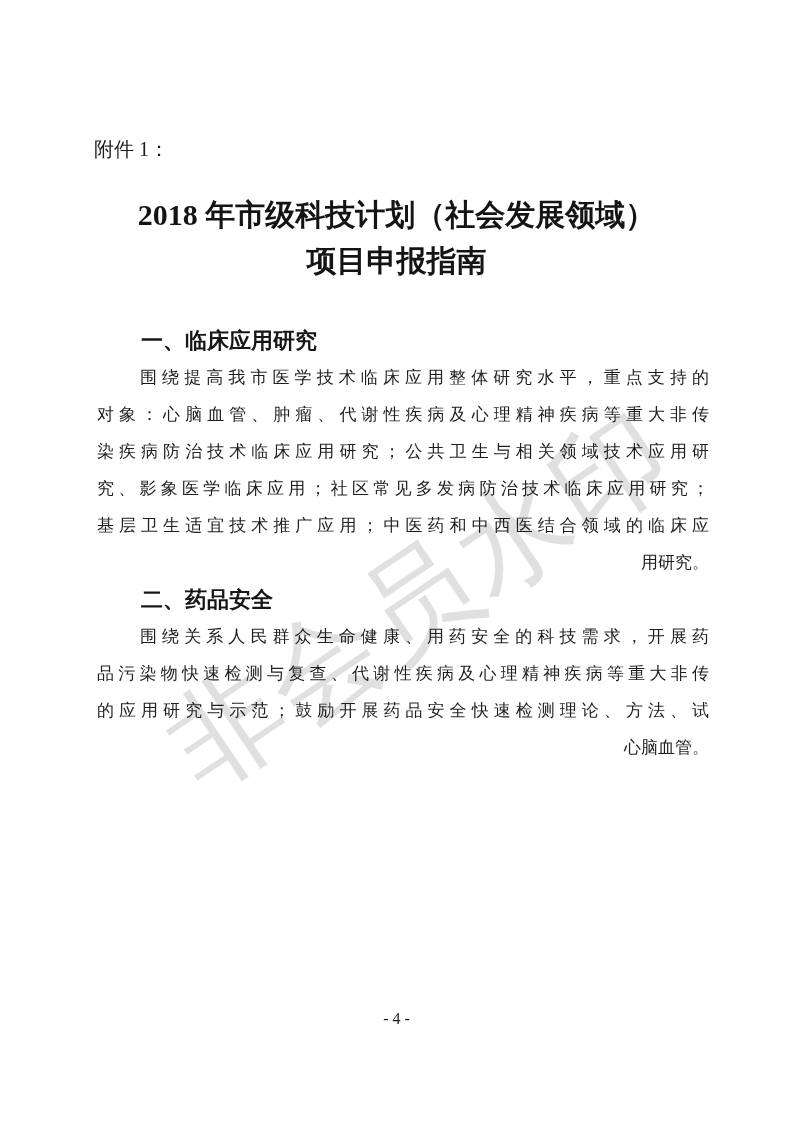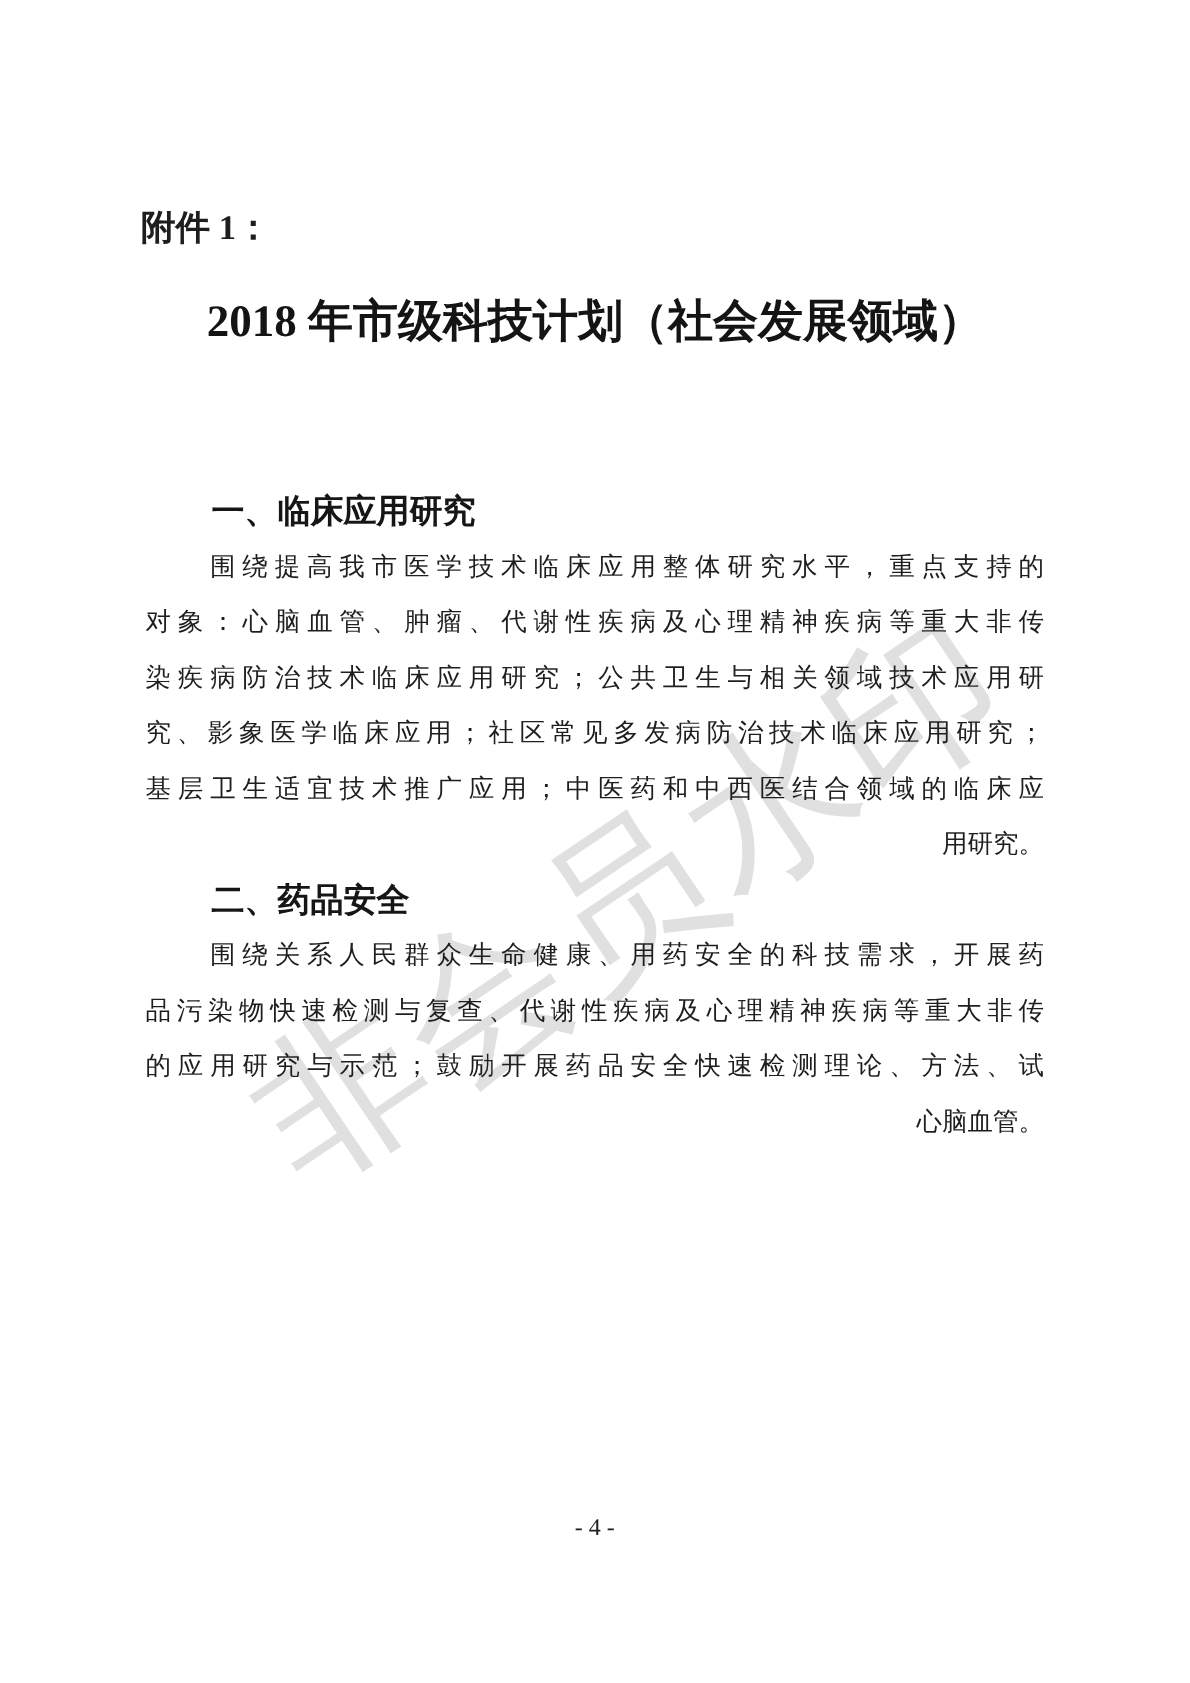--- a/index.html
+++ b/index.html
@@ -27,43 +27,43 @@
     letter-spacing: 3px;
     white-space: nowrap;
     color: #e0e0e0;
     z-index: 0;
     user-select: none;
   }
   .attachment {
     position: absolute;
     top: 136px;
     left: 94px;
-    font-size: 23px;
-    font-weight: 700;
+    font-size: 20px;
+    font-weight: 400;
     z-index: 1;
   }
   .title {
     position: absolute;
     top: 192px;
     left: 0;
     width: 100%;
     margin: 0;
     text-align: center;
     font-size: 30px;
     font-weight: 700;
     line-height: 46px;
     color: #141414;
     z-index: 1;
   }
   .title .title-line { display: block; }
   .content {
     position: absolute;
     top: 322px;
     left: 97px;
-    right: 97px;
+    right: 84px;
     z-index: 1;
   }
   .row {
     height: 37px;
     line-height: 37px;
     font-size: 17px;
     overflow: hidden;
   }
   .heading {
     font-family: "Liberation Sans", sans-serif;
@@ -99,20 +99,21 @@
 <body>
 
 <div class="page">
 
   <div class="watermark">非会员水印</div>
 
   <div class="attachment">附件 1：</div>
 
   <h1 class="title">
     <span class="title-line">2018 年市级科技计划（社会发展领域）</span>
+    <span class="title-line">项目申报指南</span>
   </h1>
 
   <div class="content">
 
     <div class="row heading">一、临床应用研究</div>
 
     <div class="row line indent">围绕提高我市医学技术临床应用整体研究水平，重点支持的</div>
     <div class="row line">对象：心脑血管、肿瘤、代谢性疾病及心理精神疾病等重大非传</div>
     <div class="row line">染疾病防治技术临床应用研究；公共卫生与相关领域技术应用研</div>
     <div class="row line">究、影象医学临床应用；社区常见多发病防治技术临床应用研究；</div>

